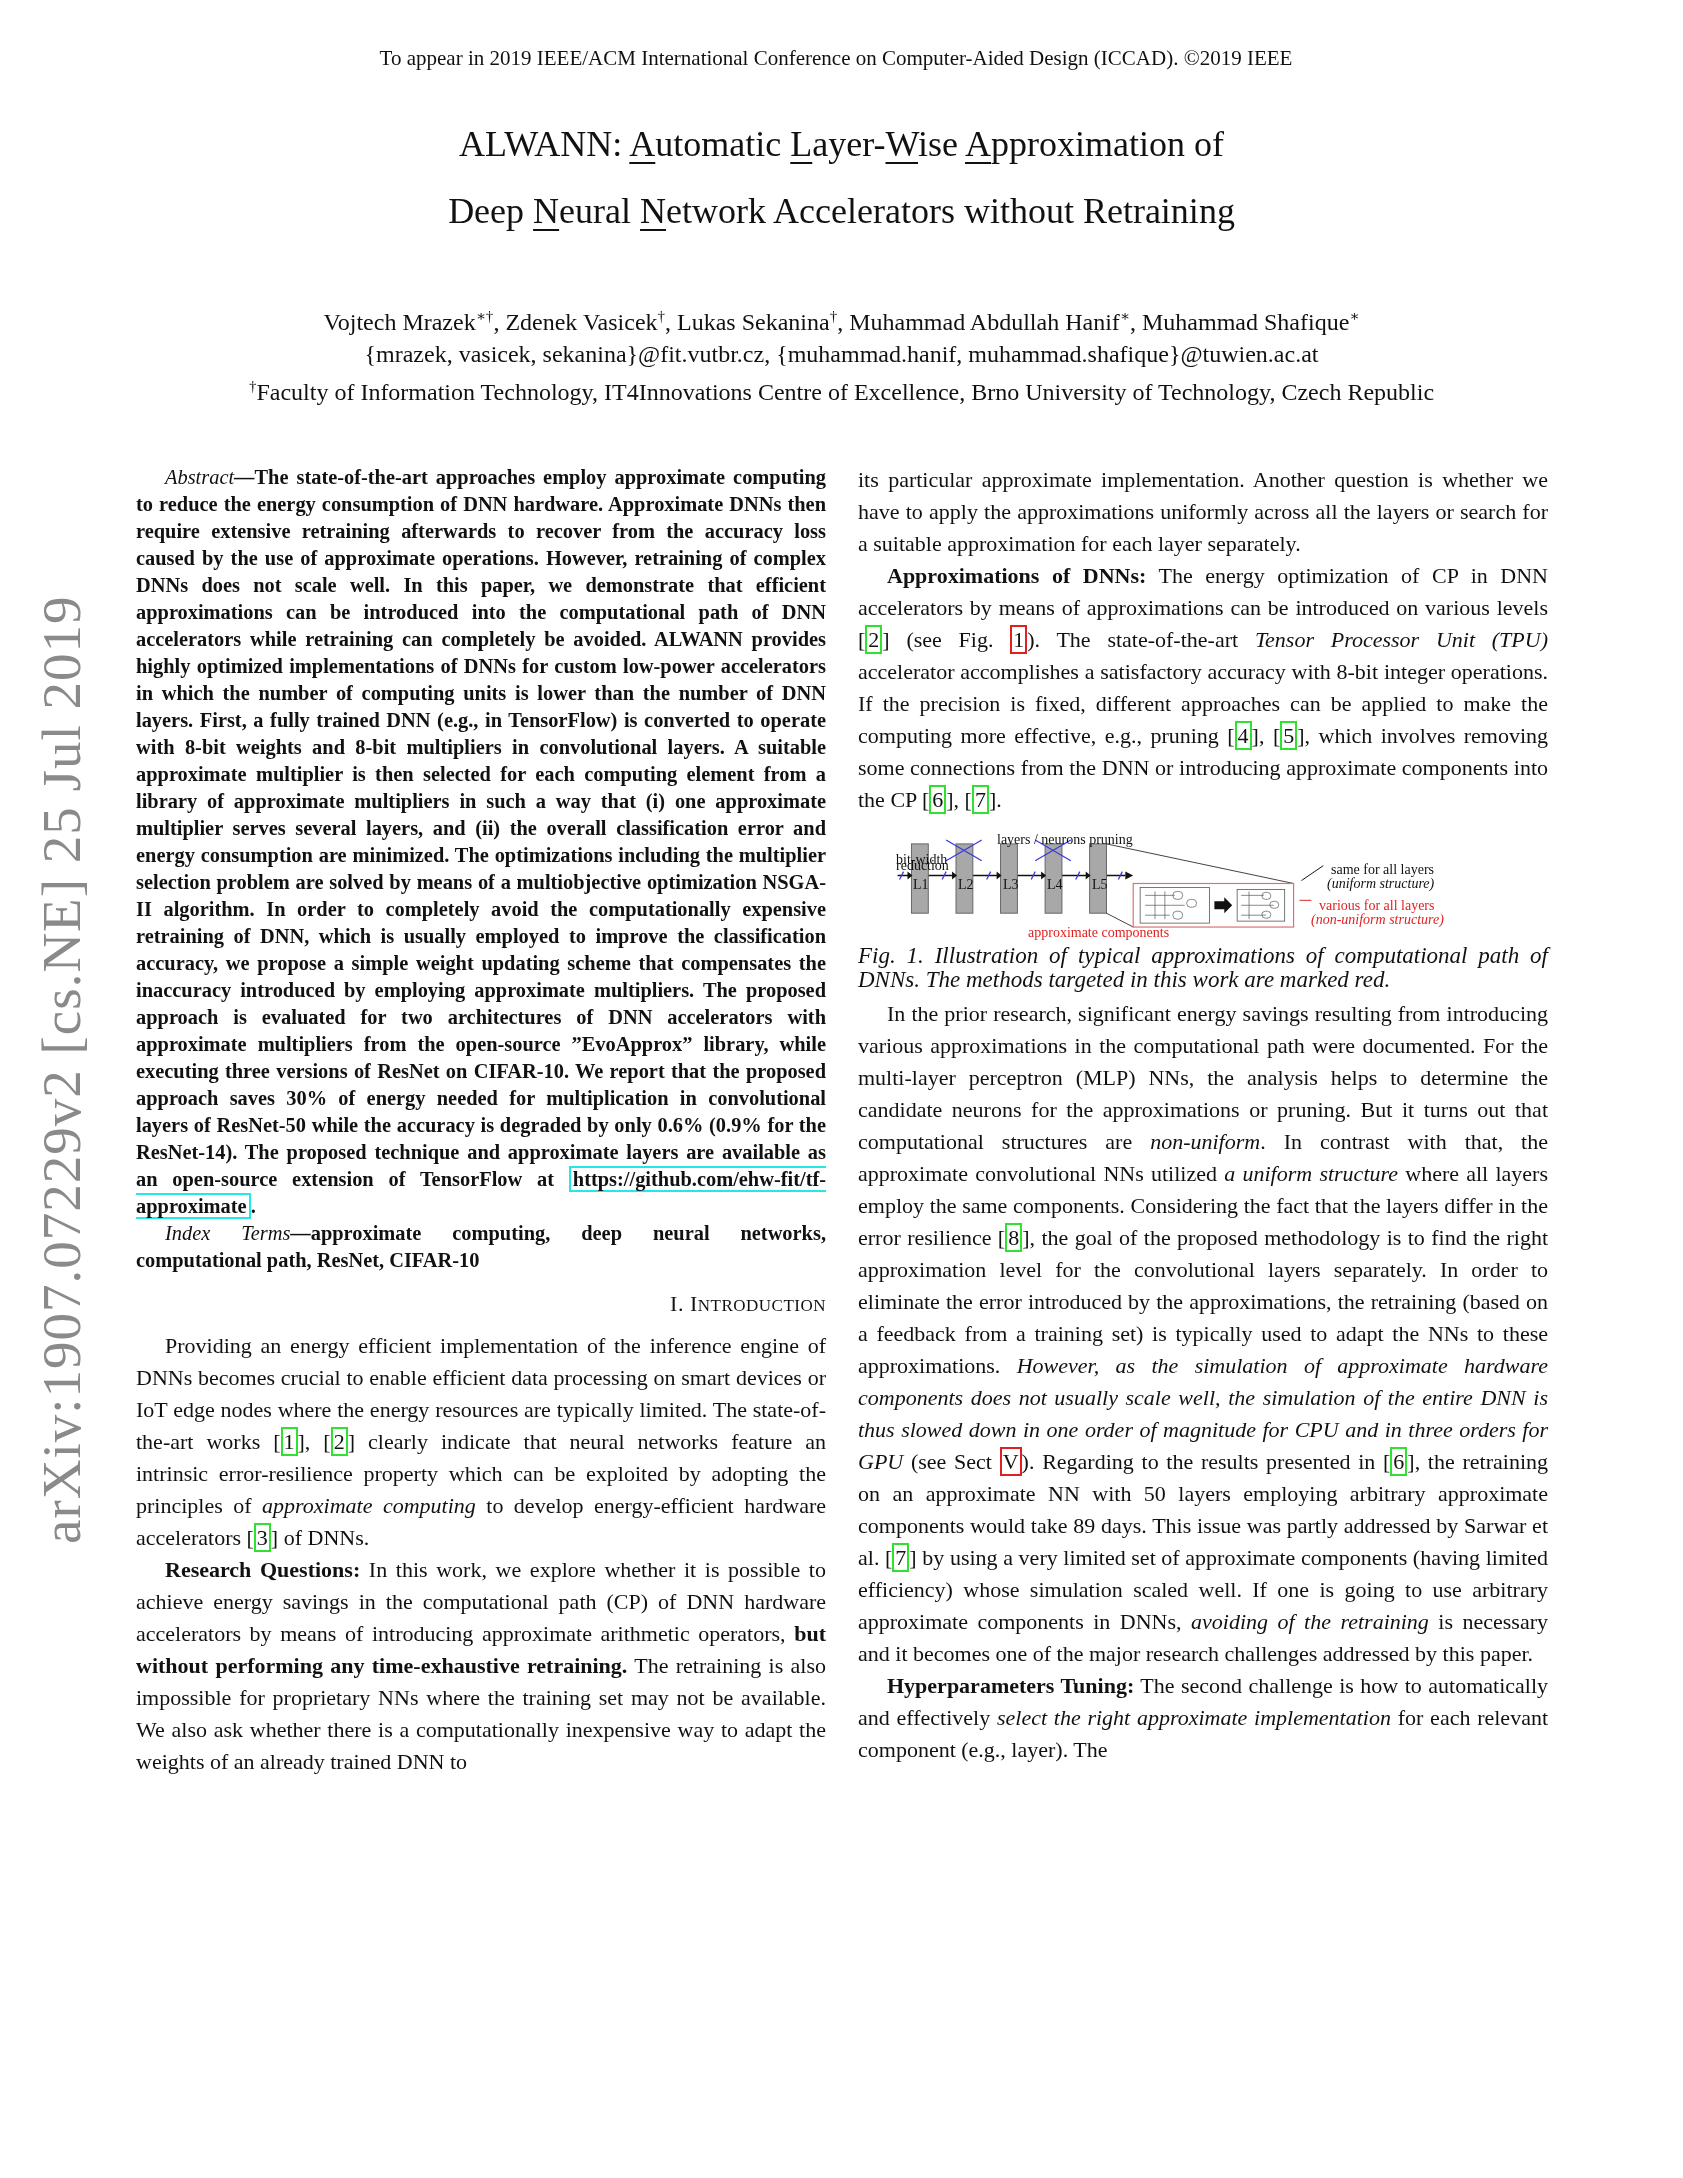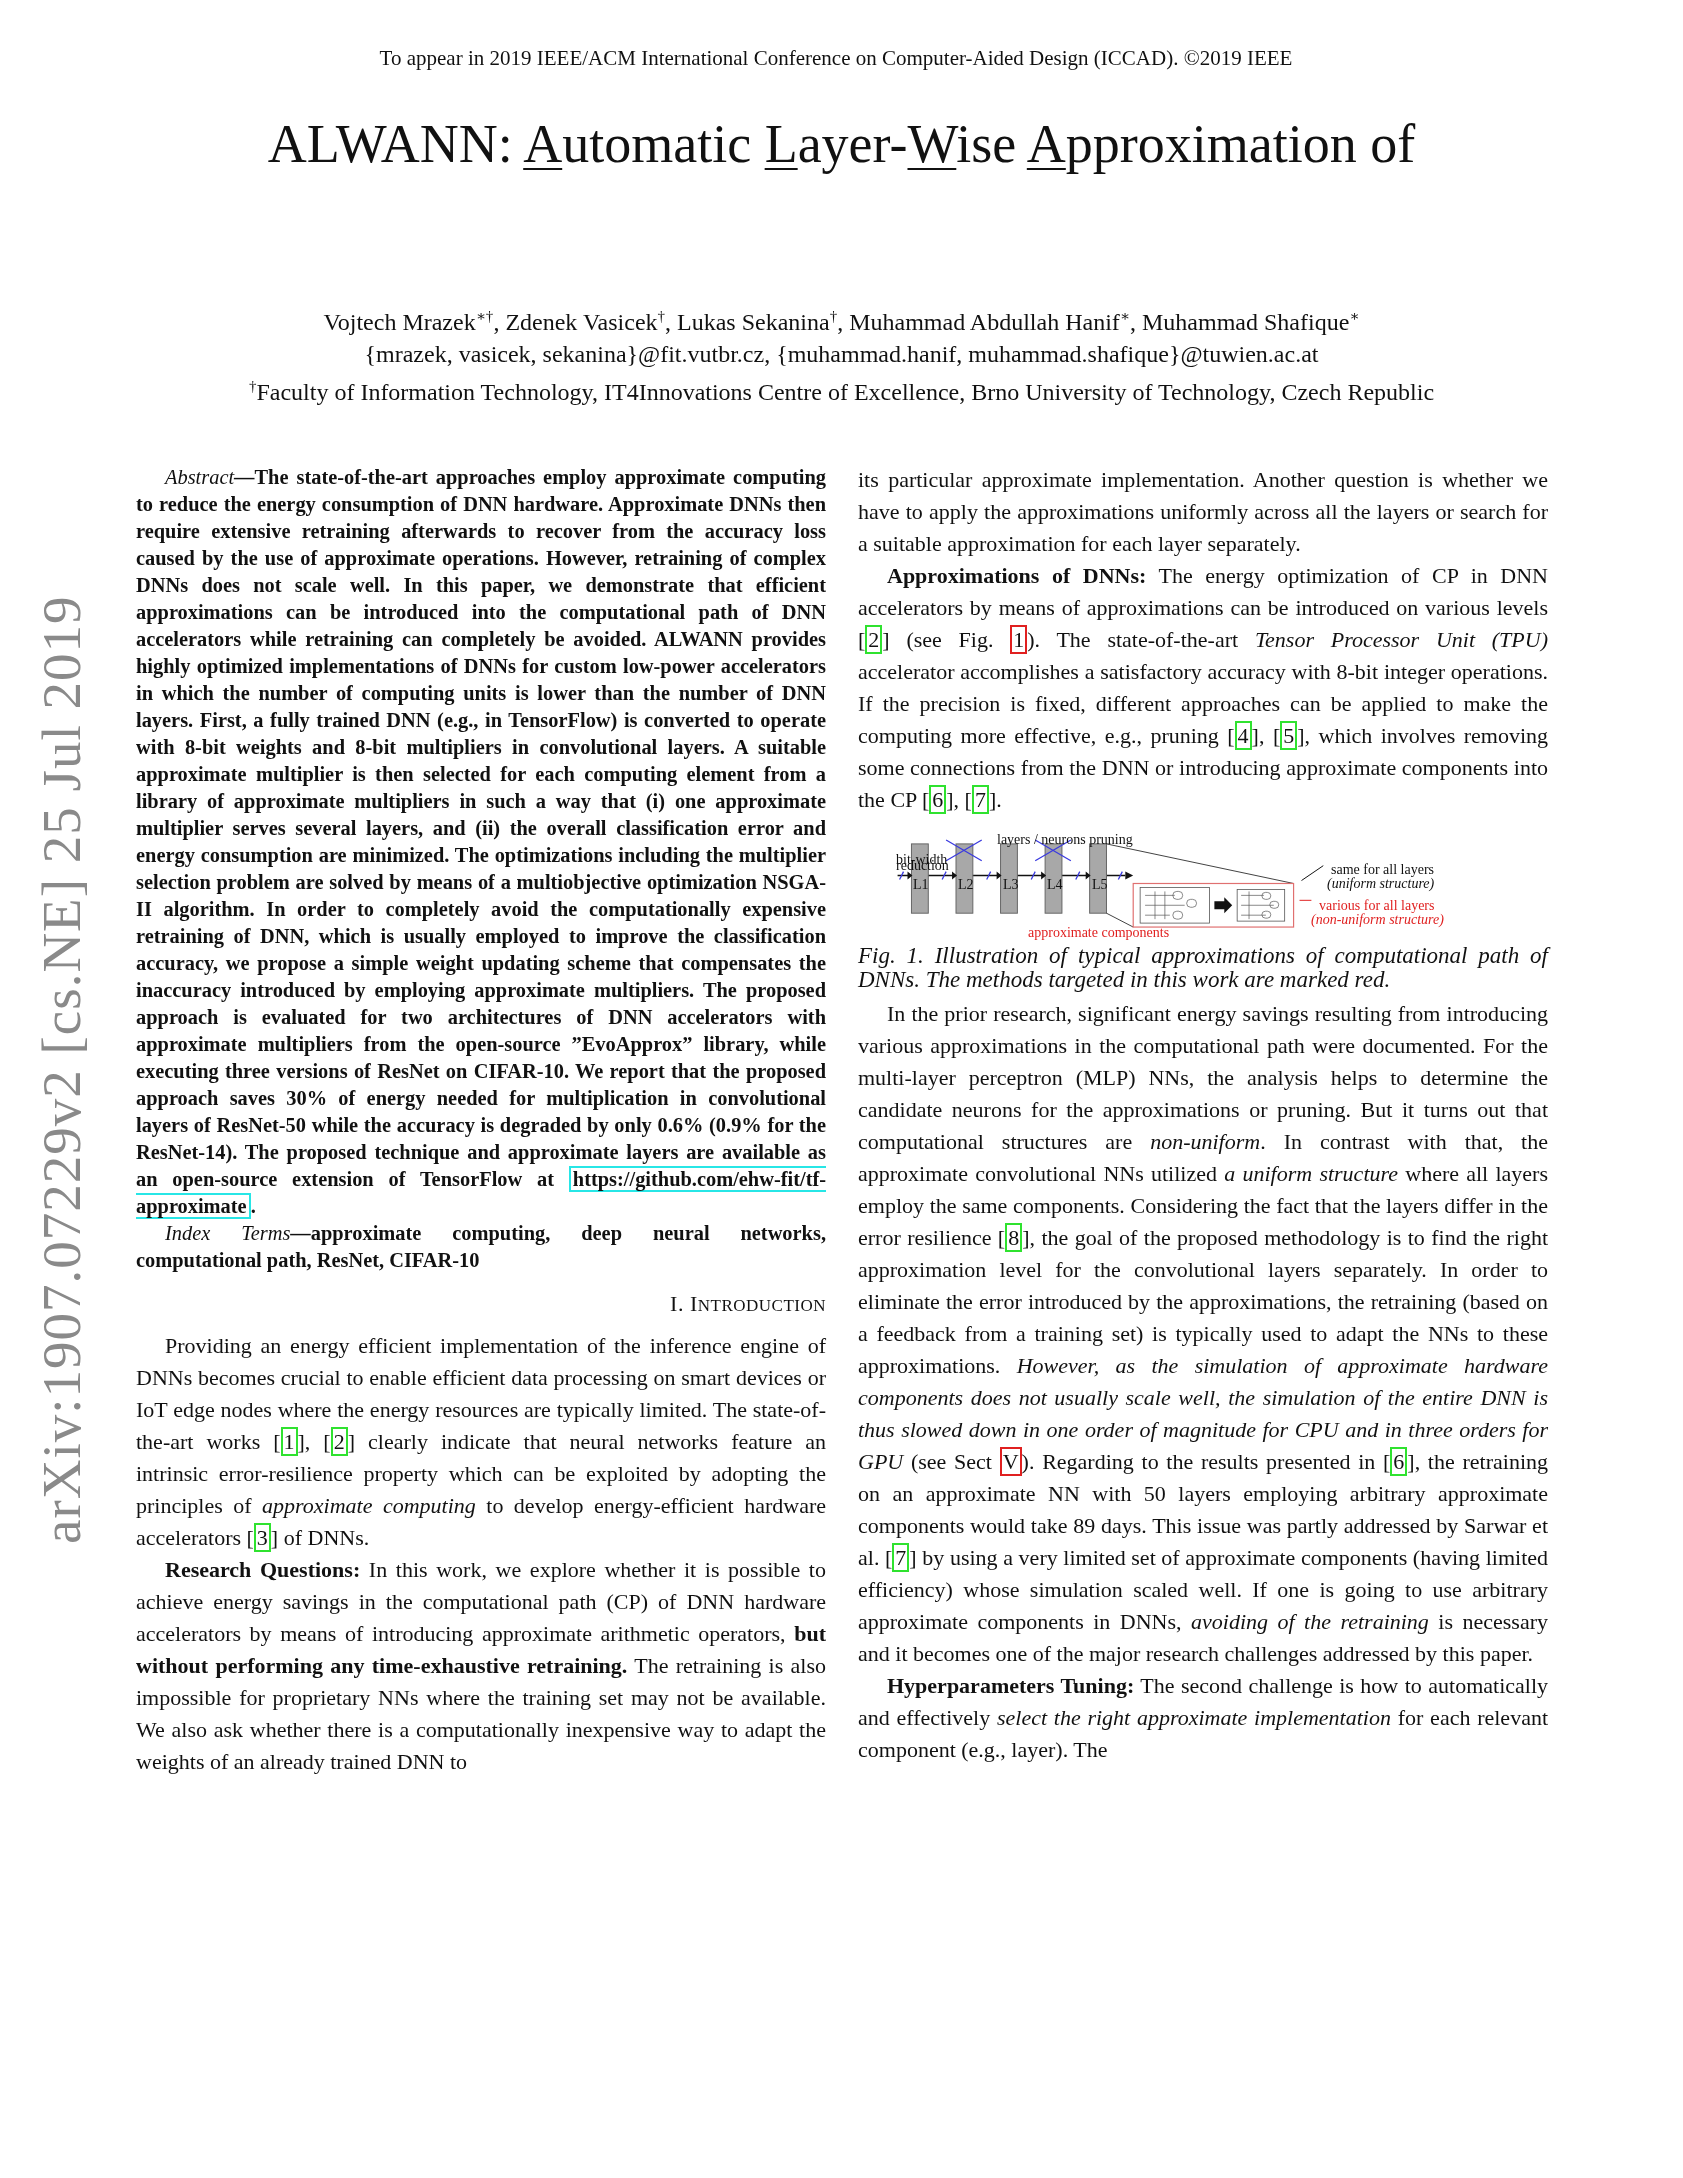--- a/index.html
+++ b/index.html
@@ -1,21 +1,21 @@
 <!DOCTYPE html>
 <html><head>
 <meta charset="utf-8">
 <style>
   html, body { margin:0; padding:0; background:#ffffff; }
   body { width:1683px; height:2178px; position:relative; overflow:hidden;
          font-family:"Liberation Serif", "DejaVu Serif", serif; color:#111; }
   .header-note { position:absolute; top:46px; left:0; width:1672px; text-align:center;
                  font-size:21px; }
   .title { position:absolute; top:111px; left:0; width:1683px; text-align:center;
-           font-size:54px; line-height:67px; letter-spacing:0px; }
+           font-size:36px; line-height:67px; letter-spacing:0px; }
   .title u { text-decoration:underline; text-underline-offset:6px; text-decoration-thickness:2px; }
   .authors { position:absolute; top:259px; left:0; width:1683px; text-align:center;
              font-size:24px; line-height:32px;margin-top:41px; }
   .authors sup { font-size:15px; }
   .arxiv { position:absolute; left:30px; top:1544px; transform-origin:0 0; transform:rotate(-90deg);
            font-family:"Liberation Serif","DejaVu Serif",serif; font-size:55px; color:#8a8a8a;
            white-space:nowrap; letter-spacing:1px; }
   .col { position:absolute; top:436px; width:690px; font-size:22px; line-height:32px;
          text-align:justify; hyphens:manual;margin-top:28px; }
   .col.left { left:136px; }
@@ -38,20 +38,23 @@
 </head>
 <body>
 
 <div class="header-note">To appear in 2019 IEEE/ACM International Conference on Computer-Aided Design (ICCAD). ©2019 IEEE</div>
 
 <div class="arxiv">arXiv:1907.07229v2  [cs.NE]  25 Jul 2019</div>
 
 <div class="title">
   <div>
     <span>ALWANN: </span><u>A</u><span>utomatic </span><u>L</u><span>ayer-</span><u>W</u><span>ise </span><u>A</u><span>pproximation of</span>
+  </div>
+  <div>
+    <span>Deep </span><u>N</u><span>eural </span><u>N</u><span>etwork Accelerators without Retraining</span>
   </div>
 </div>
 
 <div class="authors">
   <div>
     <span>Vojtech Mrazek</span><sup>∗†</sup>,
     <span>Zdenek Vasicek</span><sup>†</sup>,
     <span>Lukas Sekanina</span><sup>†</sup>,
     <span>Muhammad Abdullah Hanif</span><sup>∗</sup>,
     <span>Muhammad Shafique</span><sup>∗</sup>

